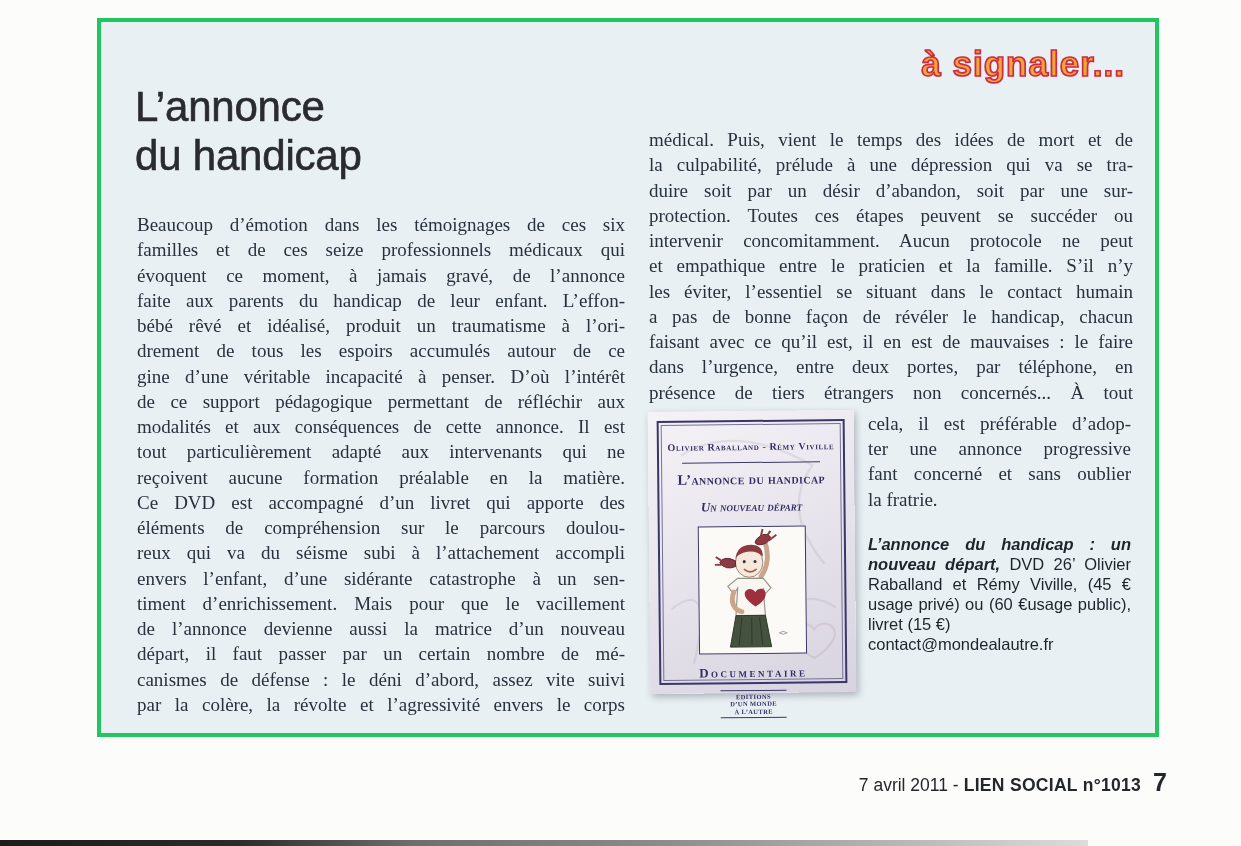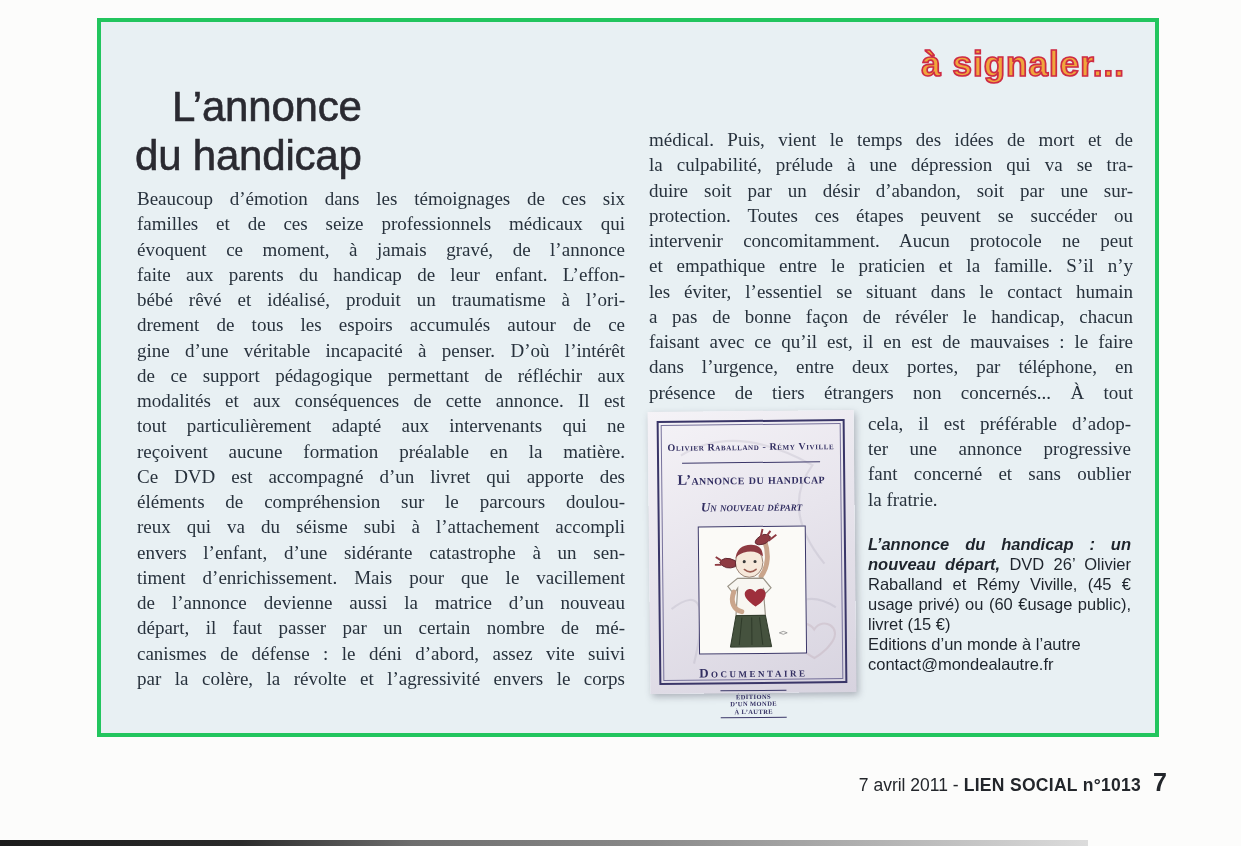--- a/index.html
+++ b/index.html
@@ -20,29 +20,28 @@
     color:#f0a63c;
     -webkit-text-stroke:1.7px #ce2b44;
     text-shadow:0 0 1px #ce2b44;
   }
   
   .article-title{
     position:absolute;left:34px;top:60px;
     font-size:42px;line-height:49px;color:#2a2a31;
     -webkit-text-stroke:0.6px #2a2a31;
     letter-spacing:-0.2px;
-    text-align:right;
   }
   
   .col{
     position:absolute;color:#28323d;
     font-family:"Liberation Serif", serif;
     font-size:19px;line-height:25.25px;
   }
-  .col-left{left:36px;top:164px;width:488px;}
+  .col-left{left:36px;top:190px;width:488px;}
   .col-right{left:548px;top:105px;width:484px;}
   .jline{
     text-align:justify;text-align-last:justify;
     height:25.25px;overflow:visible;white-space:nowrap;
   }
   .last-left .jline:last-child{text-align-last:left;}
   
   .cover-row{display:flex;margin-top:6px;}
   .dvd-cover{
     flex:none;width:206px;height:282px;margin-right:13px;
@@ -203,21 +202,20 @@
             <div class="jline">cela, il est préférable d’adop-</div>
             <div class="jline">ter une annonce progressive</div>
             <div class="jline">fant concerné et sans oublier</div>
             <div class="jline">la fratrie.</div>
           </div>
         <div class="caption">
           <p class="caption-main">
             <span class="caption-lead">L’annonce du handicap : un nouveau départ,</span>
             <span>DVD 26’ Olivier Raballand et Rémy Viville, (45 € usage privé) ou (60 €usage public), livret (15 €)</span>
           </p>
-          <p class="caption-line">Editions d’un monde à l’autre</p>
           <p class="caption-line">contact@mondealautre.fr</p>
         </div>
       </div>
 
     </div>
   </div>
 
 </div>
 
 <div class="footer">

